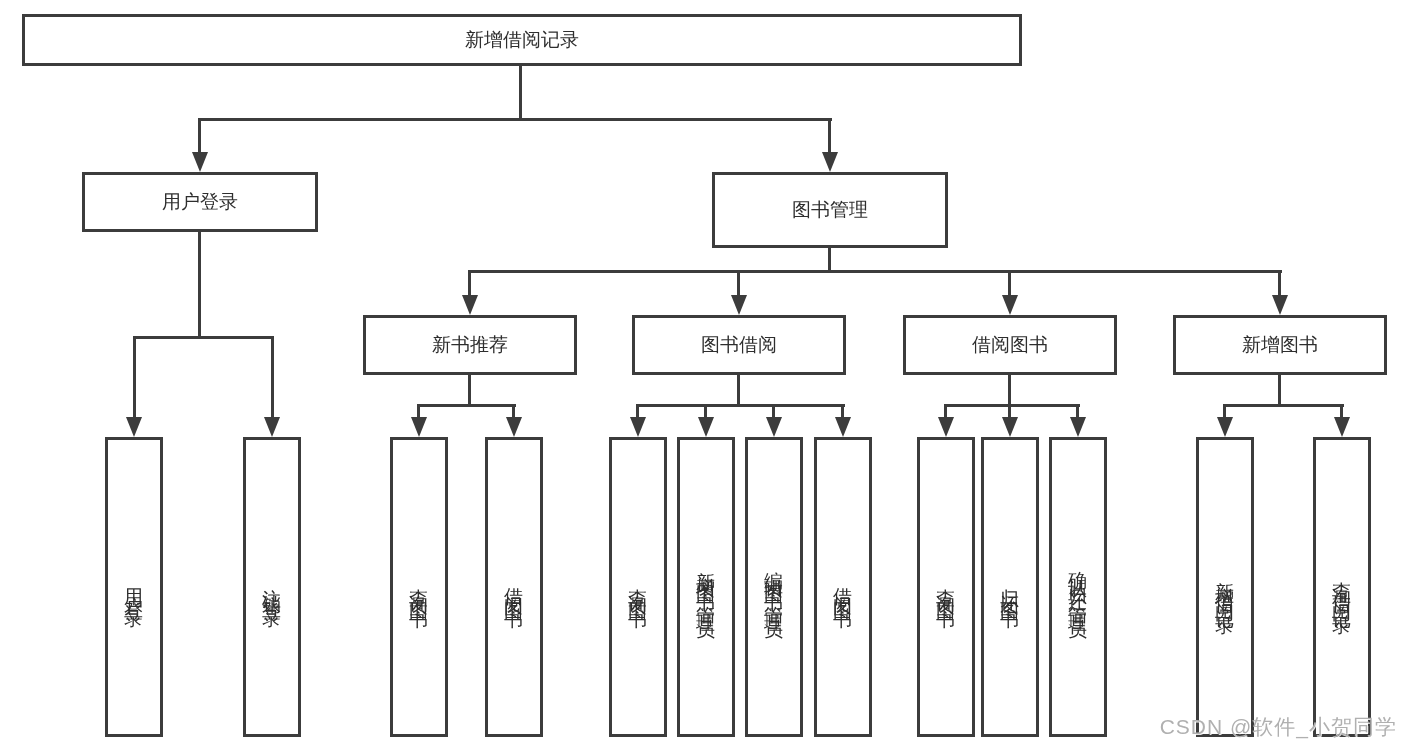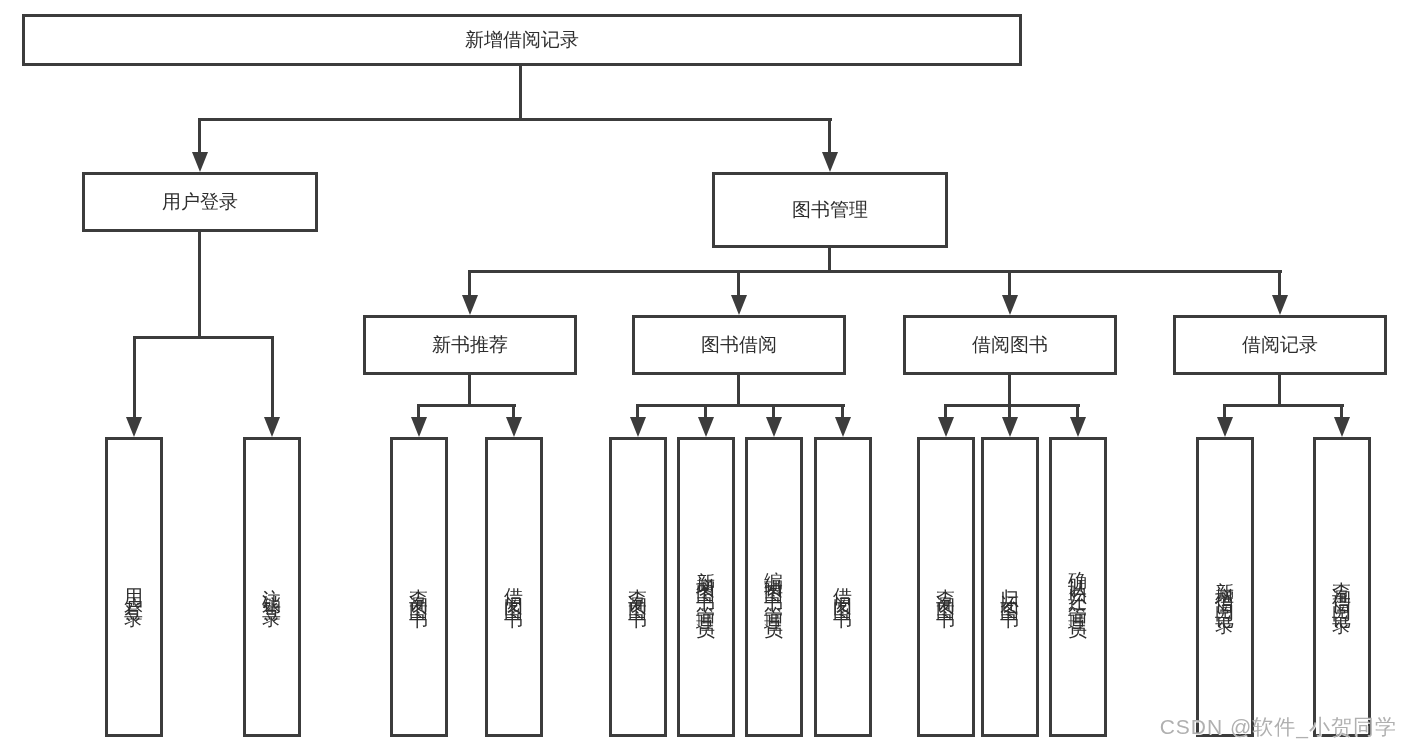--- a/index.html
+++ b/index.html
@@ -70,21 +70,21 @@
   <div class="box" style="left:363px;top:315px;width:214px;height:60px;">
     <span>新书推荐</span>
   </div>
   <div class="box" style="left:632px;top:315px;width:214px;height:60px;">
     <span>图书借阅</span>
   </div>
   <div class="box" style="left:903px;top:315px;width:214px;height:60px;">
     <span>借阅图书</span>
   </div>
   <div class="box" style="left:1173px;top:315px;width:214px;height:60px;">
-    <span>借阅记录</span>
+    <span>新增图书</span>
   </div>
 
   <div class="vline" style="left:468px;top:375px;height:31px;"></div>
   <div class="hline" style="left:417px;top:404px;width:99px;"></div>
   <div class="vline" style="left:417px;top:407px;height:10px;"></div>
   <div class="arrow" style="left:411px;top:417px;"></div>
   <div class="vline" style="left:512px;top:407px;height:10px;"></div>
   <div class="arrow" style="left:506px;top:417px;"></div>
 
   <div class="vline" style="left:737px;top:375px;height:31px;"></div>

